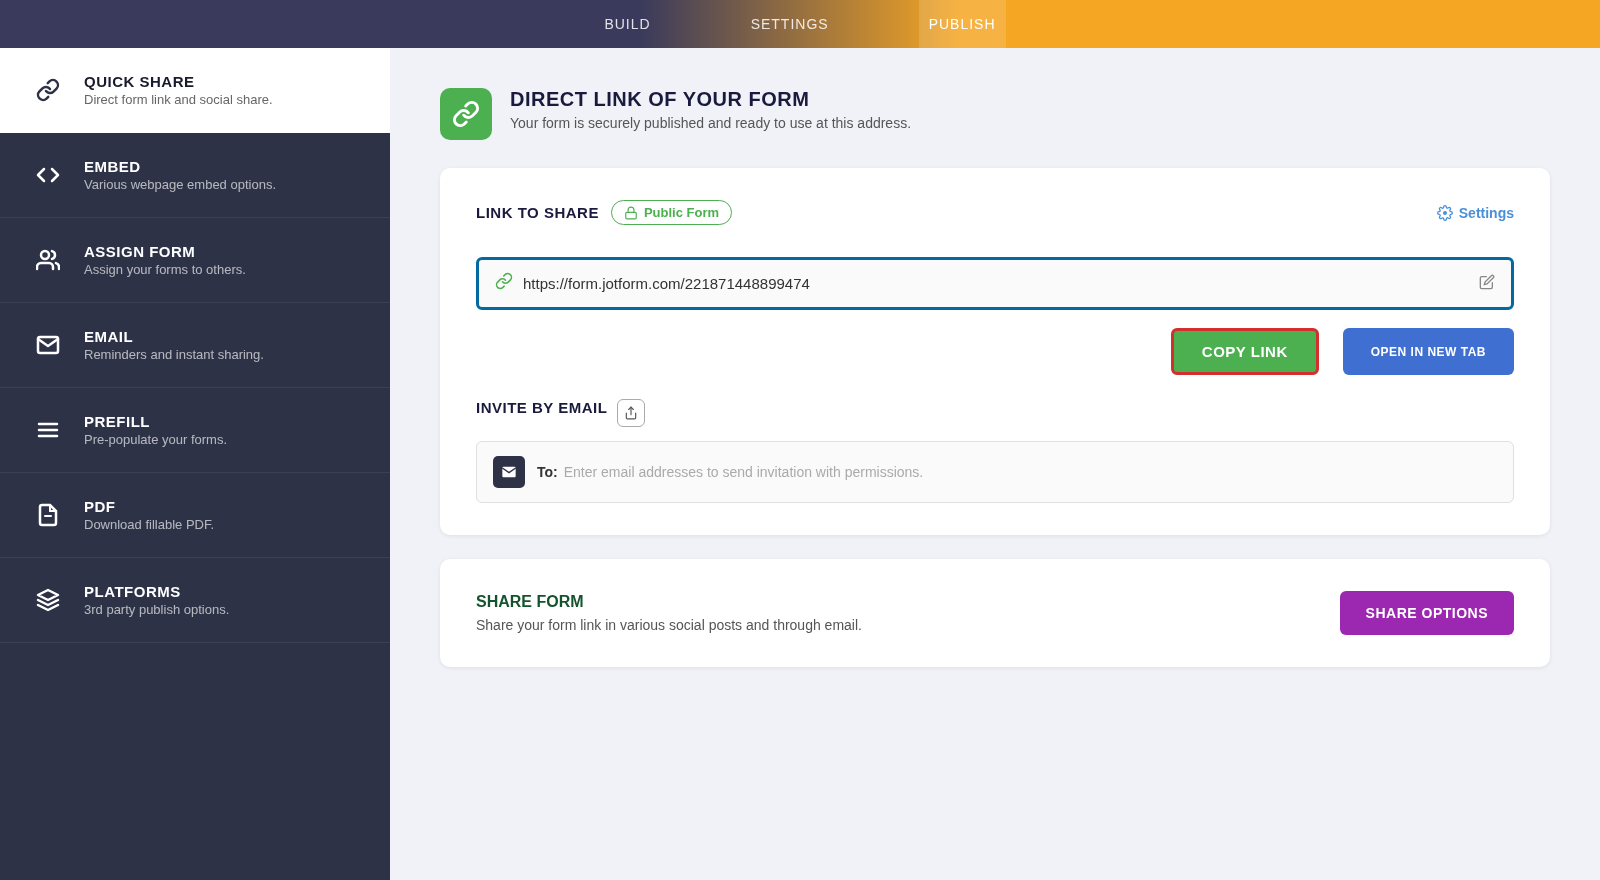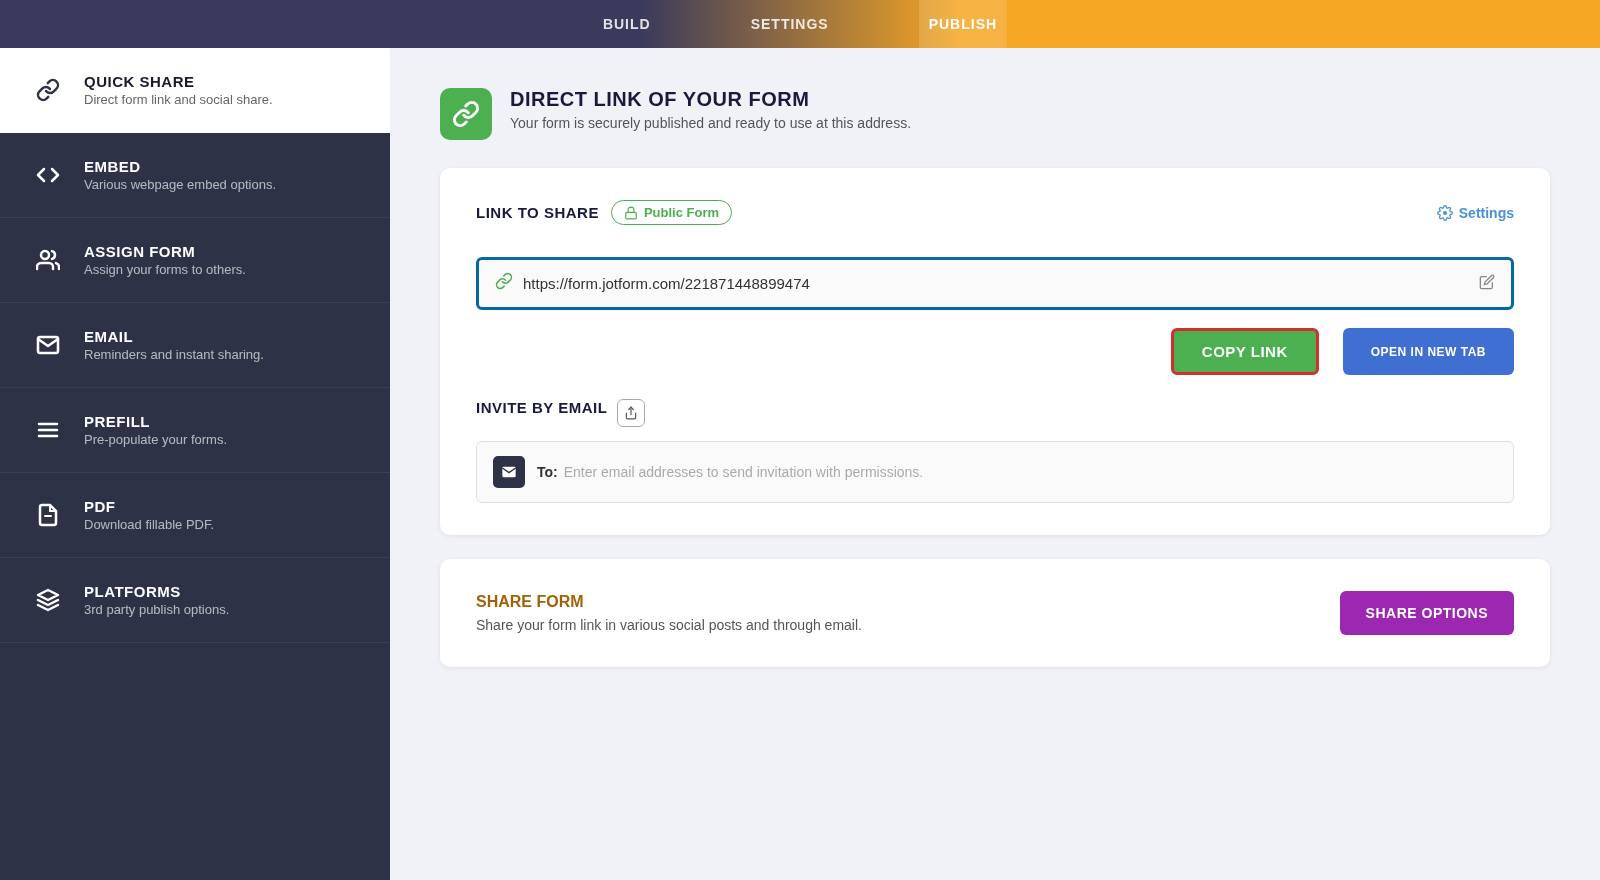--- a/index.html
+++ b/index.html
@@ -10,21 +10,21 @@
       height: 48px;
       background: linear-gradient(to right, #3a3a5c, #3a3a5c 40%, #f5a623 60%, #f5a623);
       display: flex;
       align-items: center;
       justify-content: center;
       gap: 80px;
     }
     .nav-tab {
       color: rgba(255,255,255,0.85);
       font-size: 14px;
-      font-weight: 700;
+      font-weight: 400;
       letter-spacing: 1px;
       cursor: pointer;
       padding: 0 10px;
       height: 100%;
       display: flex;
       align-items: center;
     }
     .nav-tab.active {
       background: rgba(255,255,255,0.15);
       color: #fff;
@@ -296,21 +296,21 @@
       padding: 32px 36px;
       box-shadow: 0 1px 4px rgba(0,0,0,0.08);
       display: flex;
       align-items: center;
       justify-content: space-between;
     }
     .share-card-text {}
     .share-card-title {
       font-size: 16px;
       font-weight: 800;
-      color: #a16207;
+      color: #14532d;
       text-transform: uppercase;
       margin-bottom: 6px;
     }
     .share-card-subtitle {
       font-size: 14px;
       color: #555;
       max-width: 420px;
     }
     .btn-share-options {
       background: #9c27b0;

